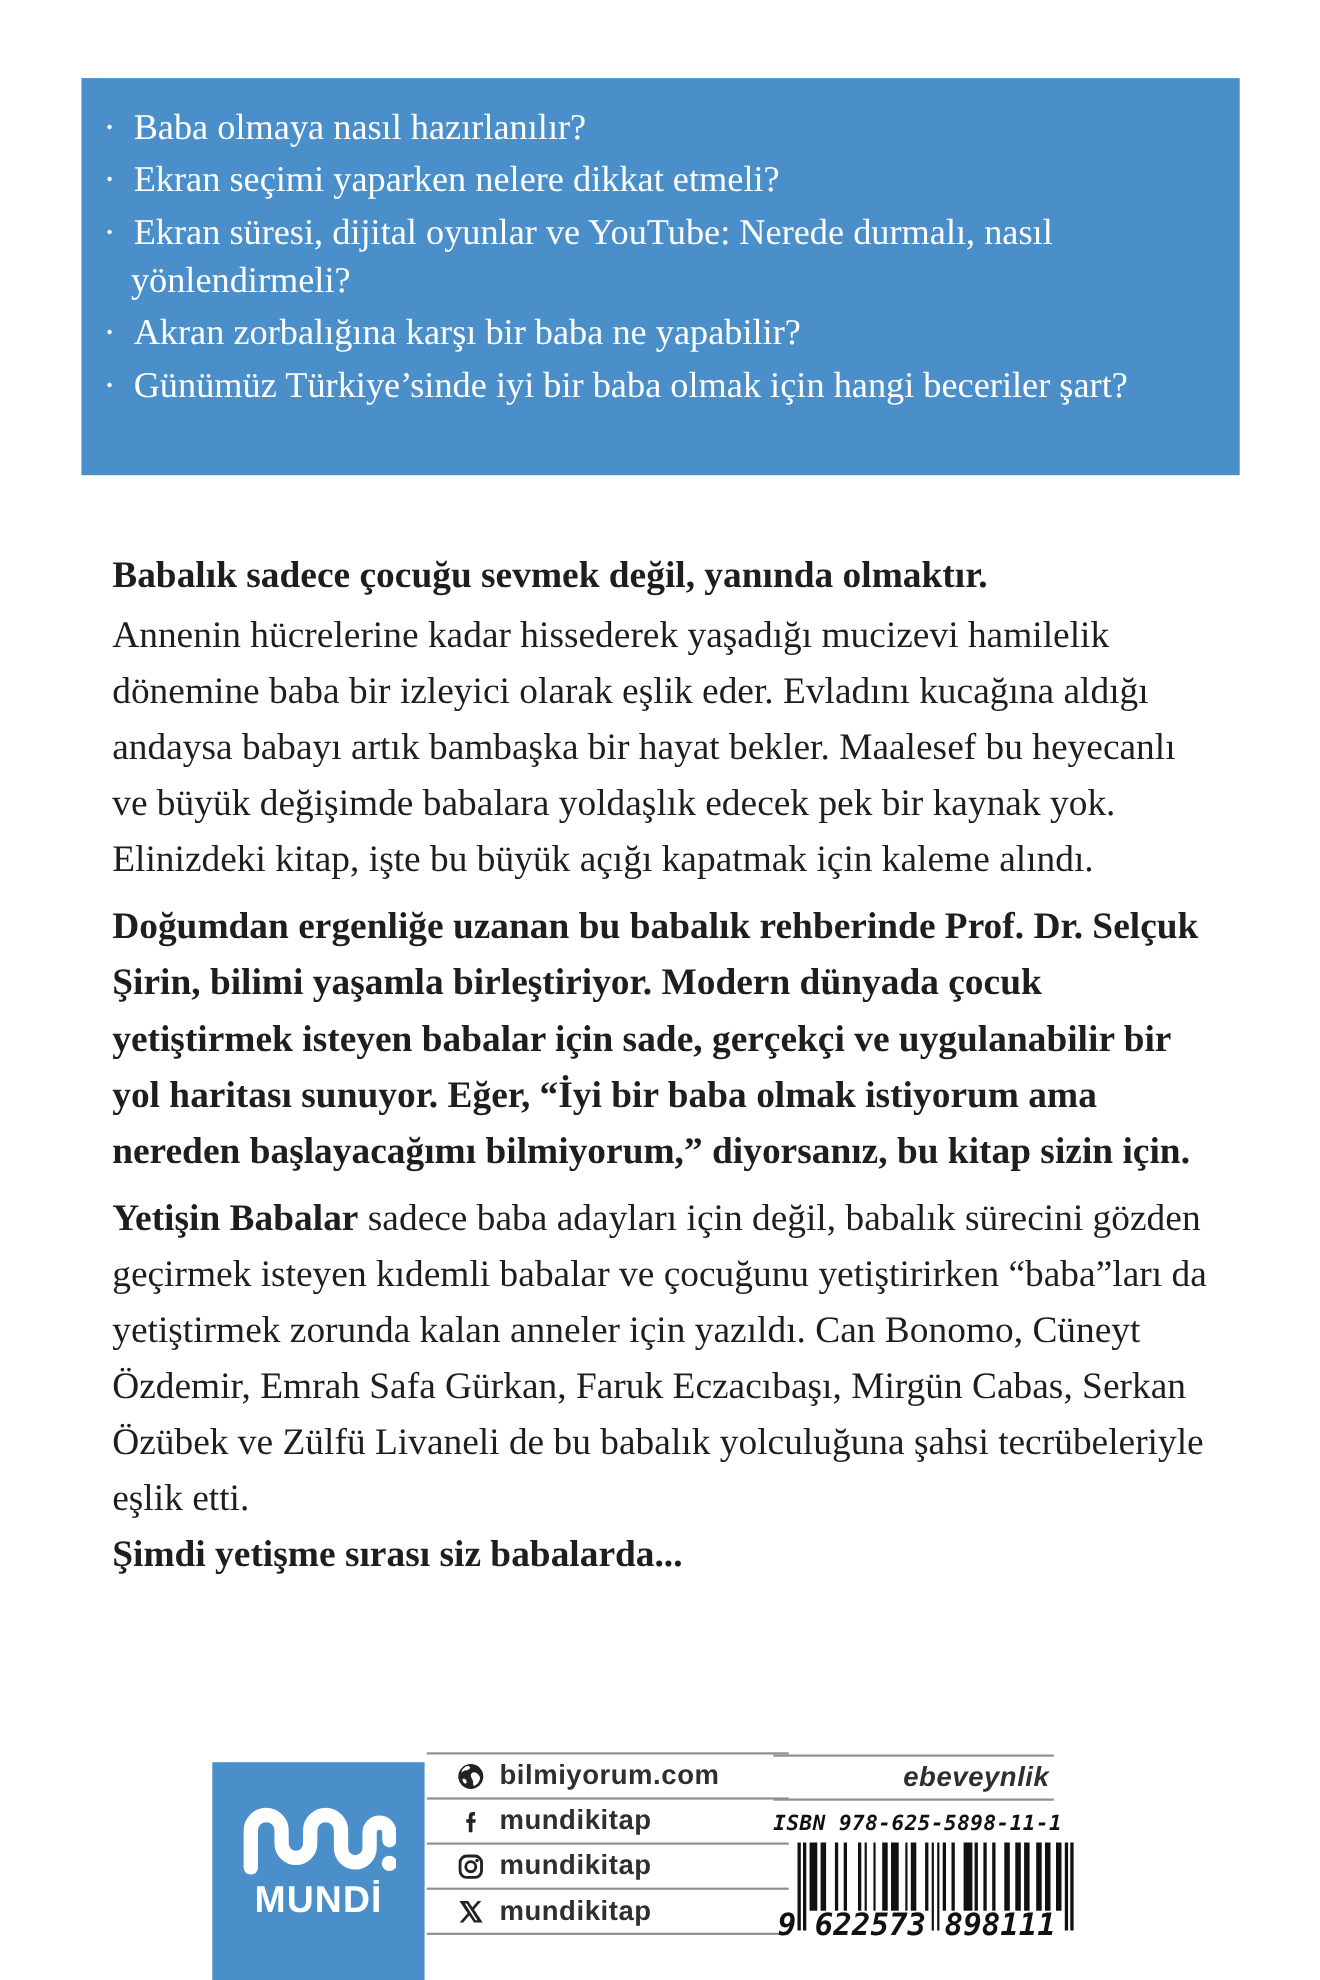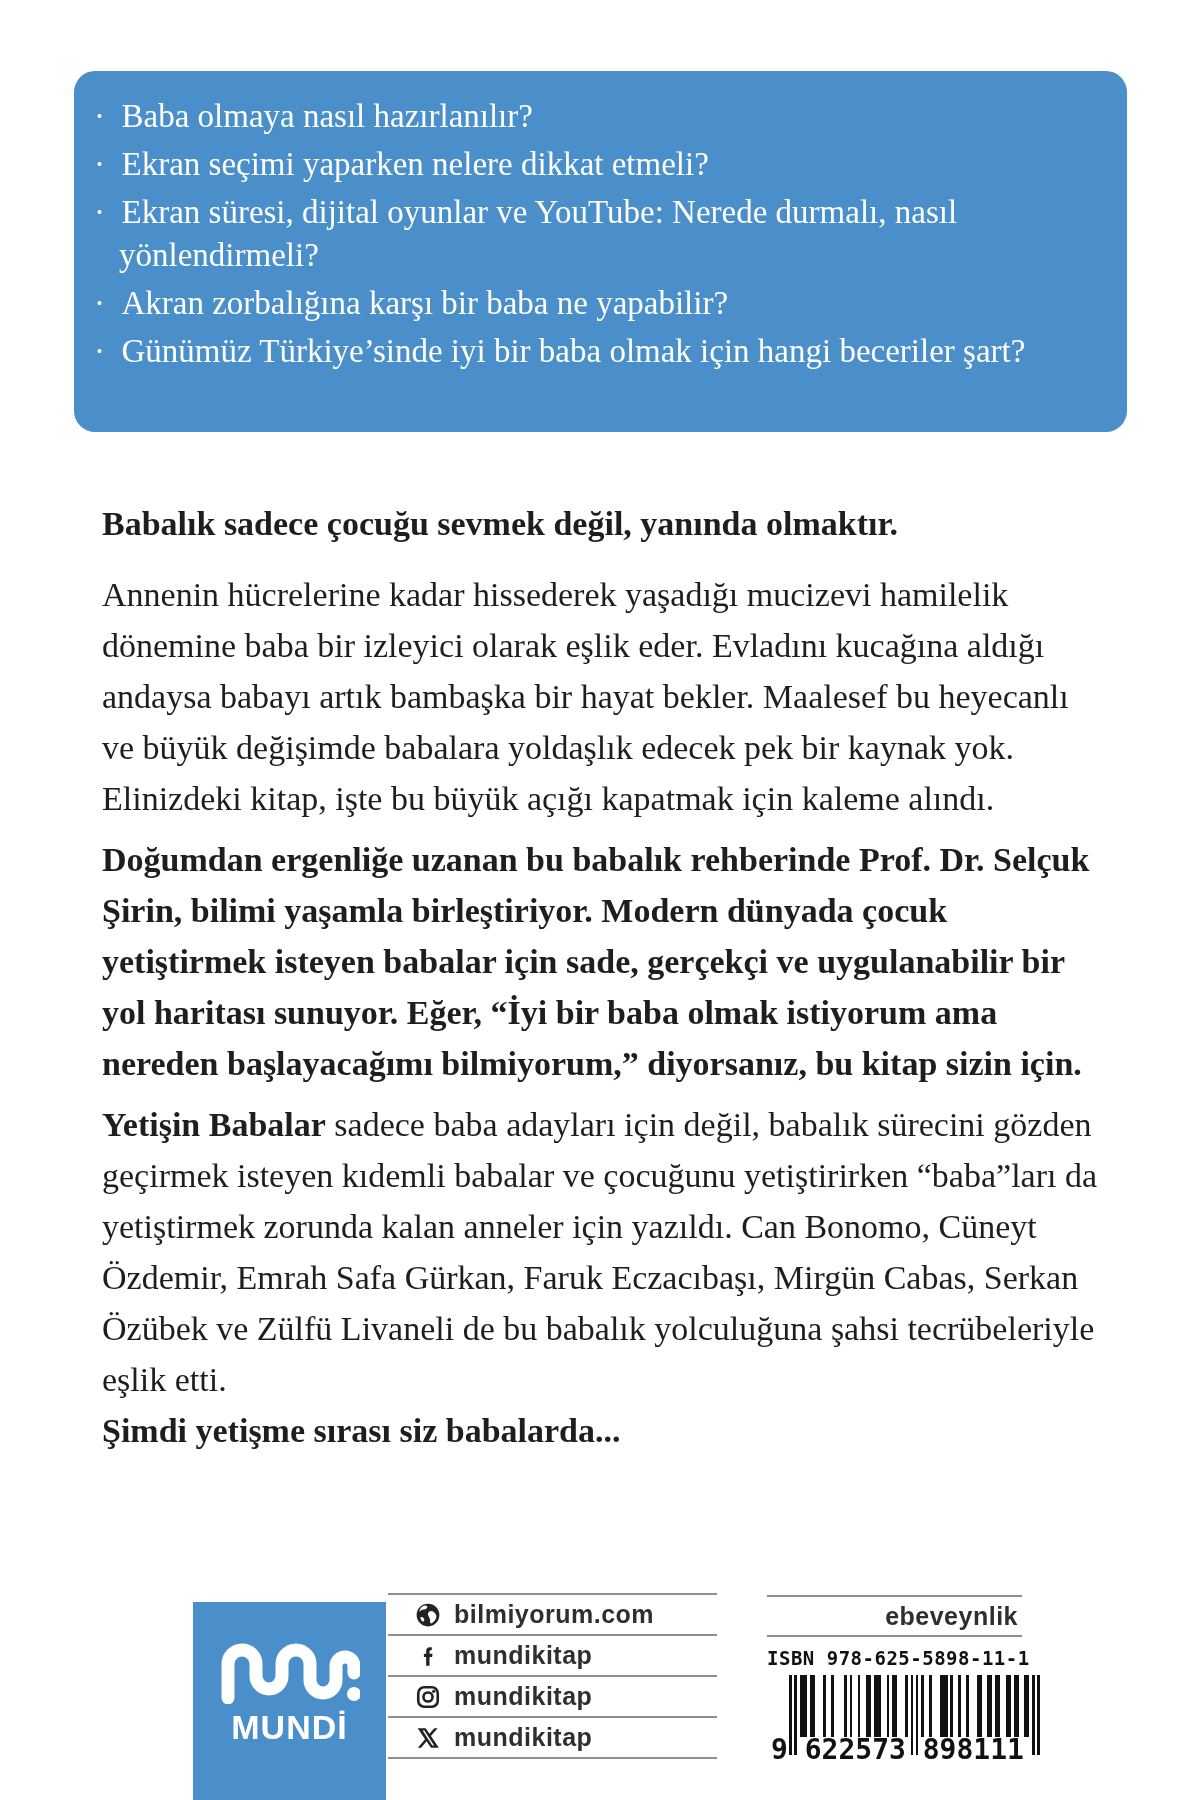--- a/index.html
+++ b/index.html
@@ -7,35 +7,35 @@
     position:relative; width:1200px; height:1800px; margin:0 auto;
     background:#ffffff; overflow:hidden;
     font-family:"Liberation Serif","DejaVu Serif",serif;
     color:#1e1e1e;
   }
 
   
   .questions-box {
     position:absolute; left:74px; top:71px; width:1053px; height:361px;
     box-sizing:border-box; padding:24px 22px 20px 20px;
-    background:#4a8fca; color:#ffffff;border-radius:21px;
+    background:#4a8fca; color:#ffffff;
   }
   .questions-box ul { margin:0; padding:0; list-style:none; }
   .questions-box li {
     font-size:33px; line-height:43px;
     padding-left:25px; text-indent:-25px; margin-bottom:5px;
   }
   .questions-box li::before { content:"\00b7\00a0\00a0"; }
 
   
   .synopsis {
     position:absolute; left:102px; top:498px; width:1003px;
   }
   .synopsis p { margin:0 0 10px 0; font-size:34px; line-height:51px; }
-  .synopsis p.lead-bold { font-weight:bold; margin-bottom:20px; }
+  .synopsis p.lead-bold { font-weight:bold; margin-bottom:3px; }
   .synopsis p.bold { font-weight:bold; }
   .synopsis p.last { margin-bottom:0; }
   .synopsis b { font-weight:bold; }
 
   
   .logo-box {
     position:absolute; left:193px; top:1602px; width:193px; height:258px;
     background:#4a8fca; color:#ffffff;
   }
   .logo-mark { position:absolute; left:27px; top:38px; }
@@ -54,22 +54,23 @@
     display:flex; align-items:center;
   }
   .social-row.last { border-bottom:2px solid #8f8f8f; height:43px; }
   .social-icon { width:26px; height:26px; margin-left:27px; flex:0 0 auto; }
   .social-label {
     margin-left:13px; font-size:25px; font-weight:700; color:#2f2f2f;
     letter-spacing:0.5px;
   }
 
   .rightcol {
-    position:absolute; left:767px; top:1595px; width:255px;
+    position:absolute; left:703px; top:1595px; width:255px;
     font-family:"Liberation Sans",sans-serif;
+    font-style:italic;
   }
   .category {
     box-sizing:border-box; height:42px; line-height:38px;
     border-top:2px solid #8f8f8f; border-bottom:2px solid #8f8f8f;
     text-align:right; padding-right:4px;
     font-size:25px; font-weight:700; color:#2f2f2f; letter-spacing:0.5px;
   }
   .isbn-label {
     margin-top:10px; text-align:center;
     font-family:"DejaVu Sans Mono","Liberation Mono",monospace;

